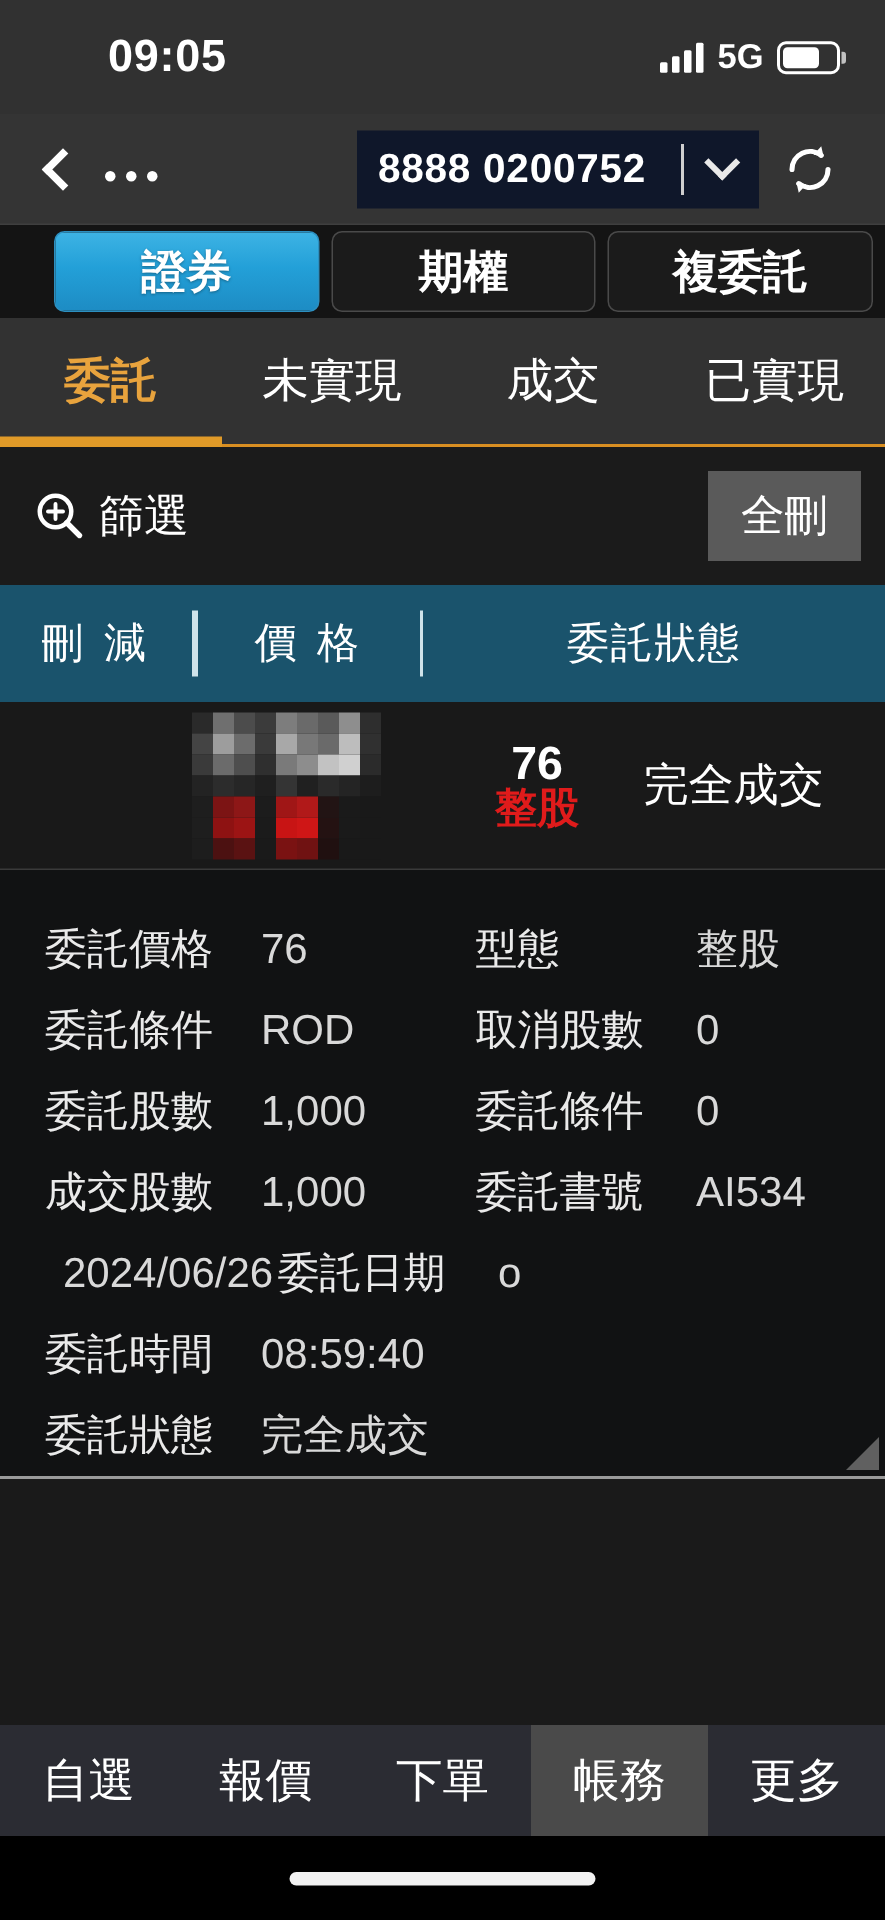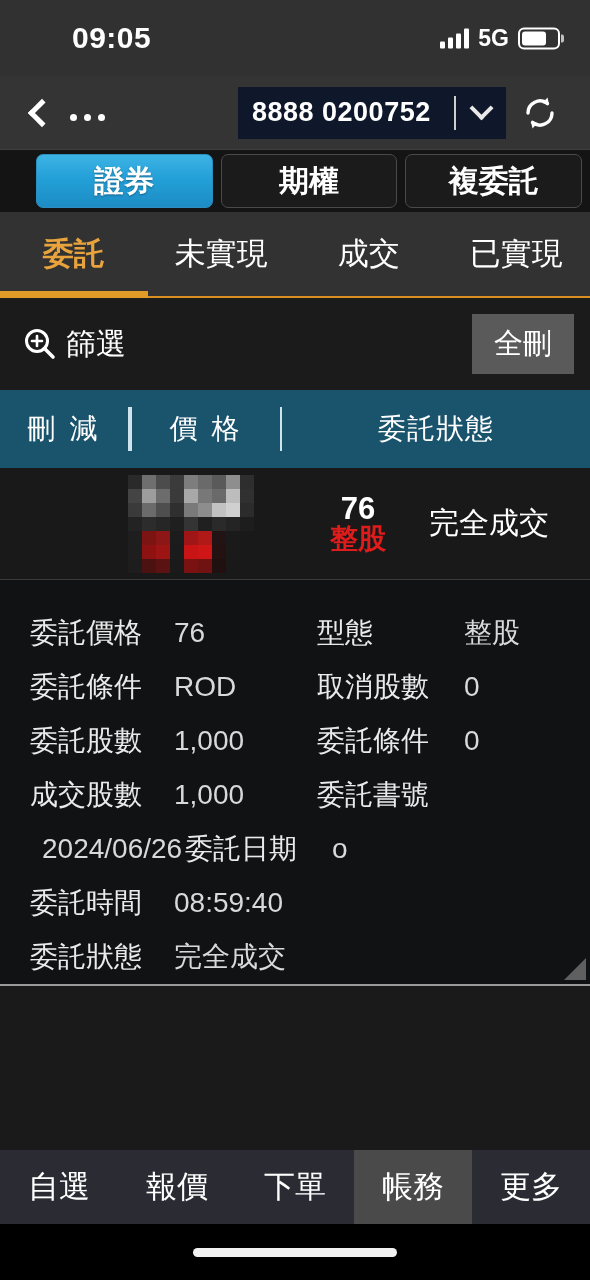--- a/index.html
+++ b/index.html
@@ -464,20 +464,21 @@
     <div class="drow">
       <div class="dl">委託股數</div>
       <div class="dv">1,000</div>
       <div class="dl2">委託條件</div>
       <div class="dv2">0</div>
     </div>
     <div class="drow">
       <div class="dl">成交股數</div>
       <div class="dv">1,000</div>
       <div class="dl2">委託書號</div>
+      <div class="dv2">AI534</div>
     </div>
     <div class="drow">
       <div class="dv">2024/06/26</div>
       <div class="dl2">委託日期</div>
       <div class="dv2">o</div>
     </div>
     <div class="drow">
       <div class="dl">委託時間</div>
       <div class="dv">08:59:40</div>
       <div class="dl2"></div>

